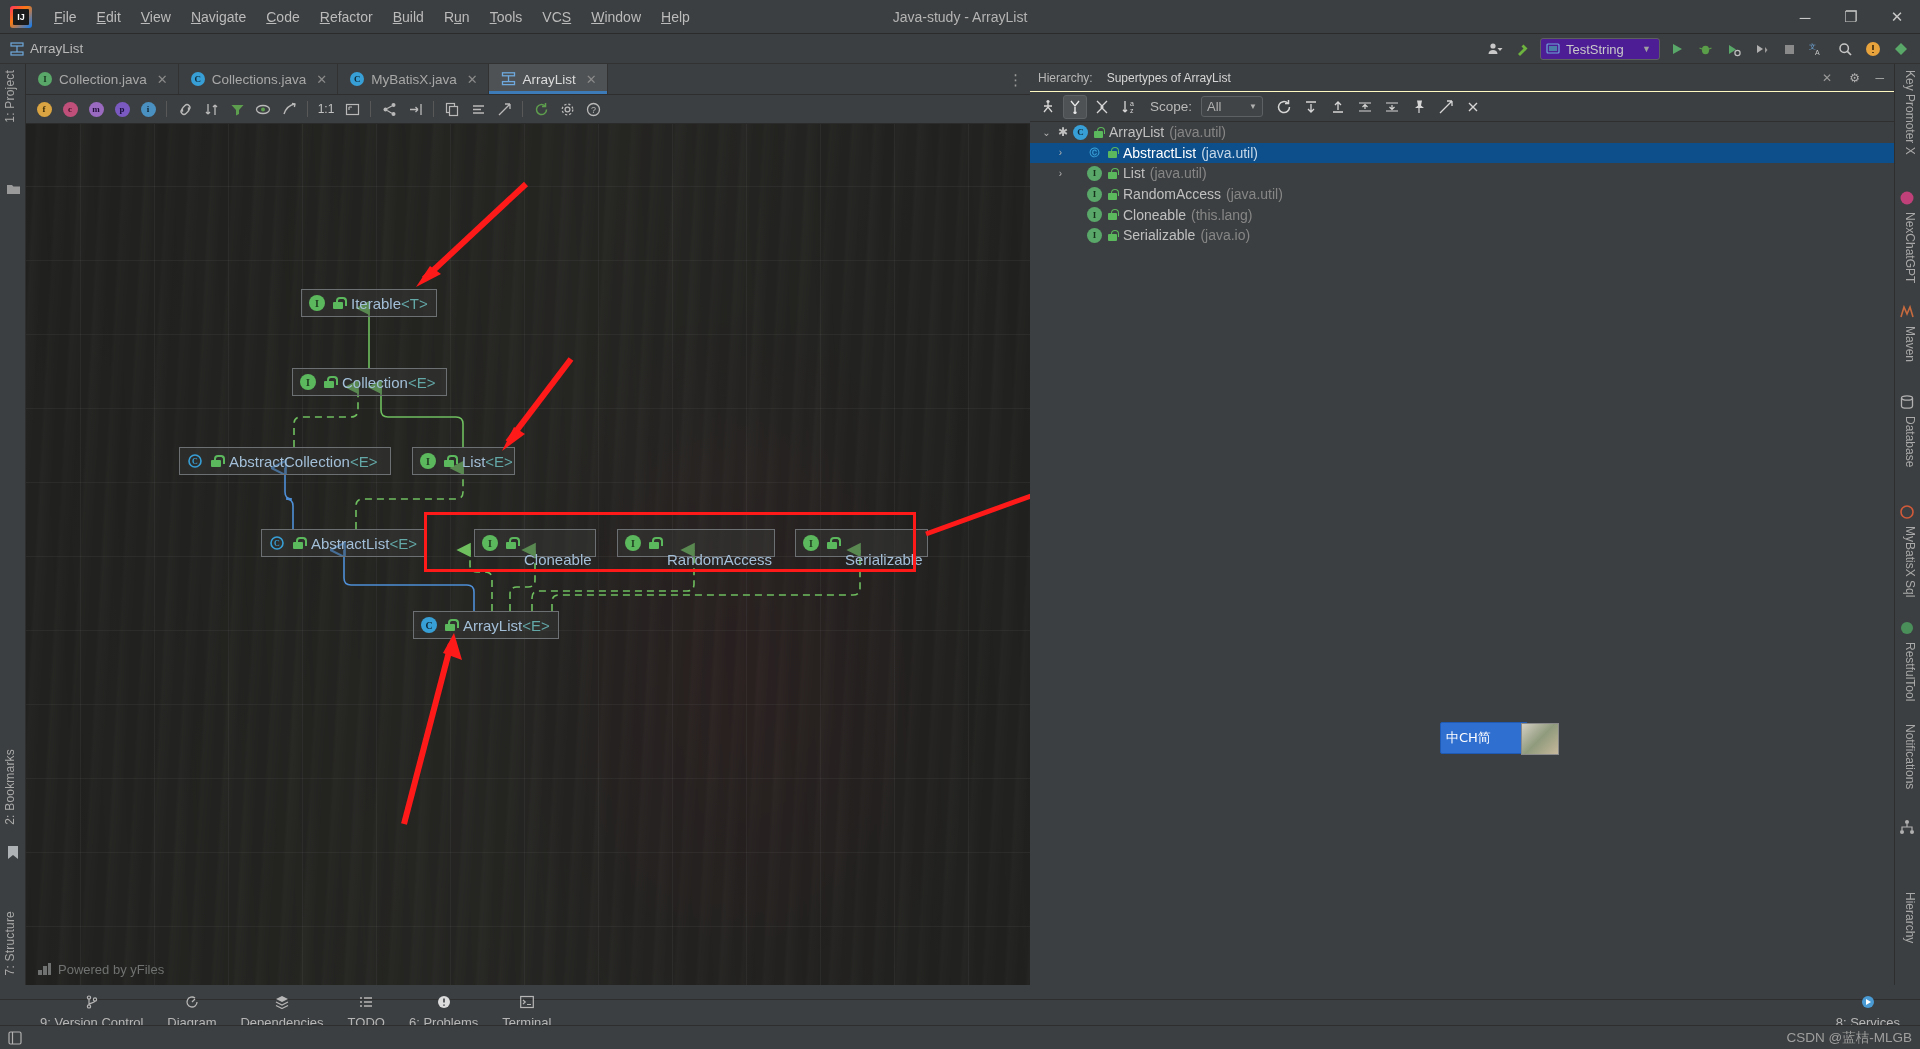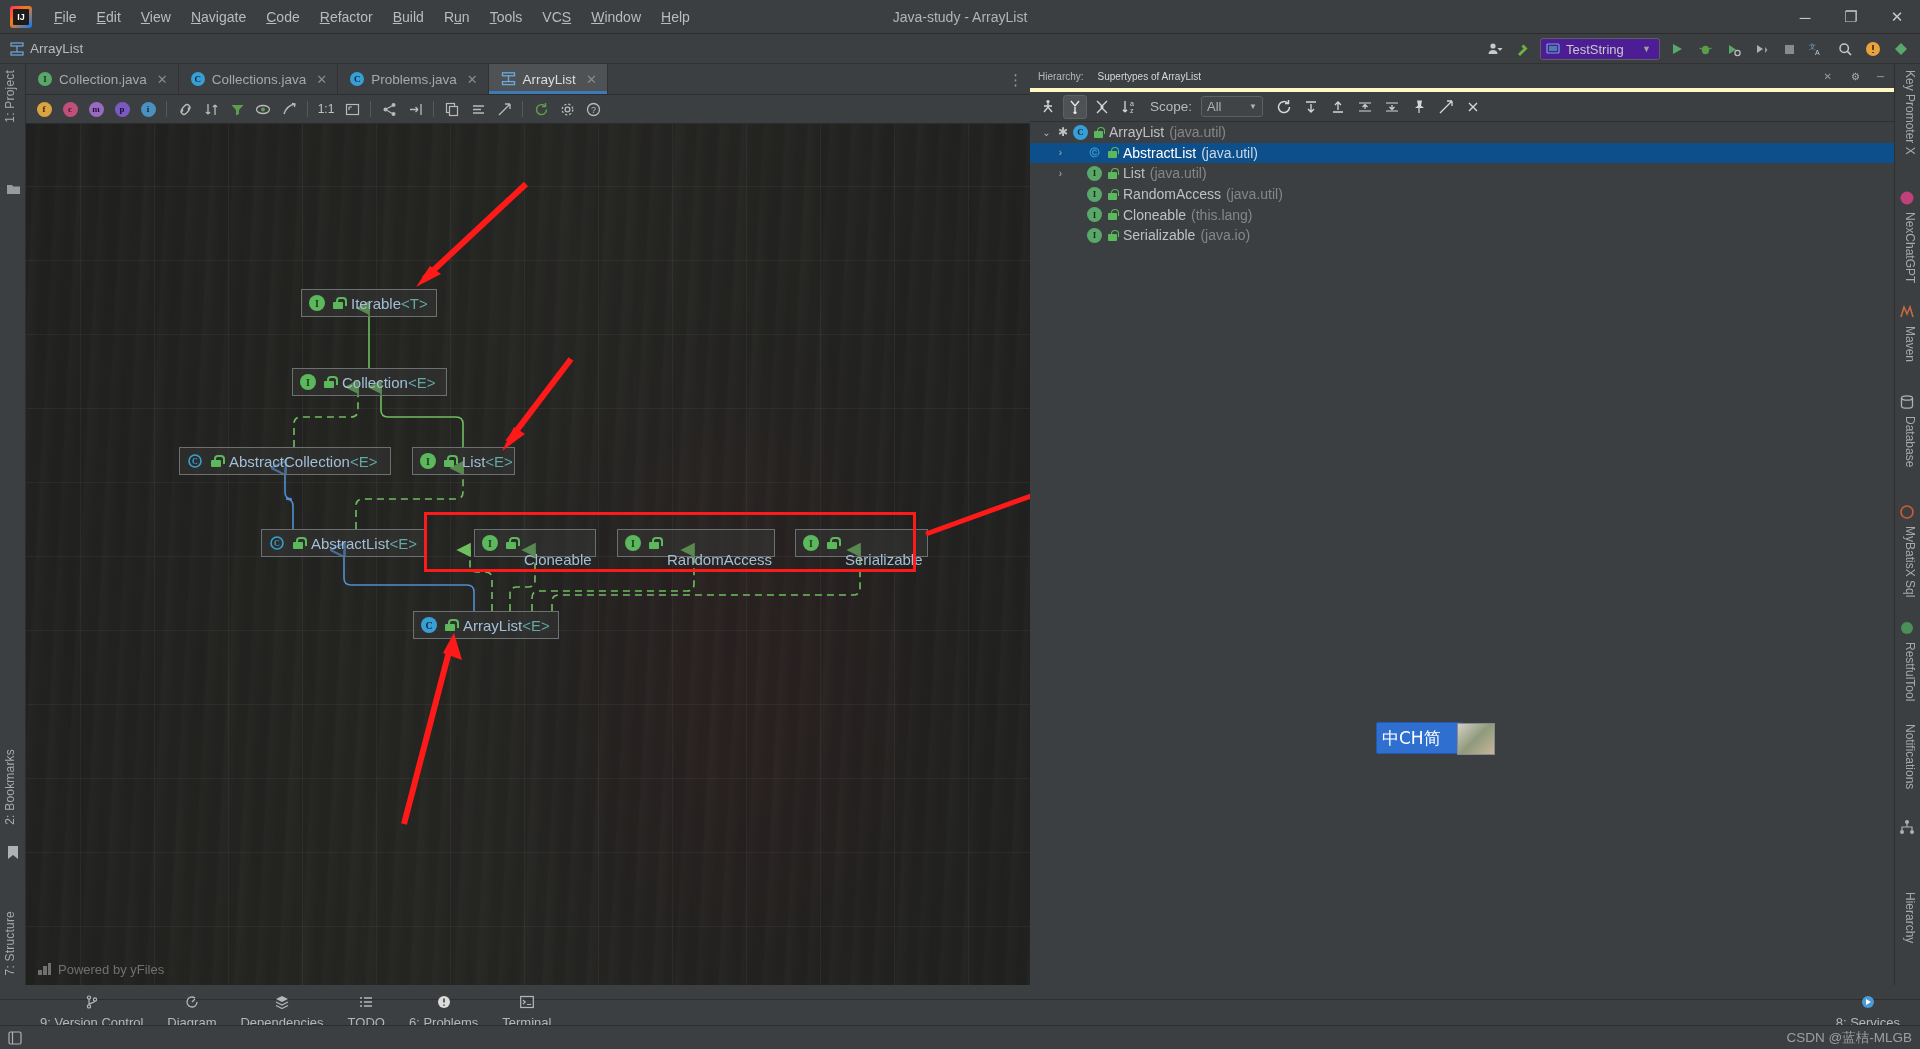--- a/index.html
+++ b/index.html
@@ -210,22 +210,22 @@
     display: flex; align-items: center; gap: 7px;
   }
 
   
   .hier {
     position: absolute; top: 64px; left: 1030px; width: 864px; height: 921px;
     background: #3c3f41;
   }
   .hier-head {
     height: 28px; display: flex; align-items: center; gap: 14px;
-    padding-left: 8px; font-size: 10px; color: #b7b7b7;
-    border-bottom: 4px solid #fef9c3; position: relative;
+    padding-left: 8px; font-size: 12px; color: #b7b7b7;
+    border-bottom: 1px solid #fef9c3; position: relative;
   }
   .hier-head .ttl { color: #d6d6d6; }
   .hier-head .x { position: absolute; right: 62px; color:#9a9a9a; }
   .hier-head .gear { position: absolute; right: 34px; color:#b0b0b0; }
   .hier-head .min { position: absolute; right: 10px; color:#b0b0b0; }
   .hier-tools {
     height: 30px; display: flex; align-items: center; gap: 3px; padding-left: 6px;
     border-bottom: 1px solid #2f2f2f; position: relative;
   }
   .ht {
@@ -282,23 +282,23 @@
     font-size: 13px; color: #b3b3b3;
   }
   .status-right {
     position: absolute; right: 8px; display: flex; align-items: center; gap: 10px;
     font-size: 13px;
   }
   .csdn { color: #9f9f9f; font-size: 13.5px; }
 
   
   .ime {
-    position: absolute; left: 1376px; top: 722px; width: 88px; height: 32px;
+    position: absolute; left: 1440px; top: 722px; width: 88px; height: 32px;
     background: #2f6fd0; border: 1px solid #1f5bb5; border-radius: 2px;
-    display: flex; align-items: center; color: #fff; font-size: 17px;
+    display: flex; align-items: center; color: #fff; font-size: 13px;
     padding-left: 5px; gap: 2px; font-family: "DejaVu Sans", sans-serif;
   }
   .ime-pic {
     position: absolute; right: -32px; top: 0; width: 38px; height: 32px;
     background: linear-gradient(135deg,#d5d0c4,#8f9a7c,#c7b89c);
     border: 1px solid #8a8a8a;
   }
   .rs-item {
     position:absolute; right:3px; writing-mode: vertical-rl;
     font-size: 12px; color:#a9a9a9; white-space:nowrap;
@@ -478,21 +478,21 @@
       <span>Collection.java</span>
       <span class="x">✕</span>
     </div>
     <div class="etab">
       <span class="icon-circ ic-C">C</span>
       <span>Collections.java</span>
       <span class="x">✕</span>
     </div>
     <div class="etab">
       <span class="icon-circ ic-C">C</span>
-      <span>Problems.java</span>
+      <span>MyBatisX.java</span>
       <span class="x">✕</span>
     </div>
     <div class="etab active">
       <svg width="15" height="14" viewBox="0 0 15 14">
         <rect x="1.5" y="0.8" width="12" height="3" fill="none" stroke="#6fa8dc" stroke-width="1.3"></rect>
         <rect x="1.5" y="9.6" width="12" height="3" fill="none" stroke="#6fa8dc" stroke-width="1.3"></rect>
         <line x1="7.5" y1="3.8" x2="7.5" y2="9.6" stroke="#6fa8dc" stroke-width="1.3"></line>
       </svg>
       <span>ArrayList</span>
       <span class="x">✕</span>

